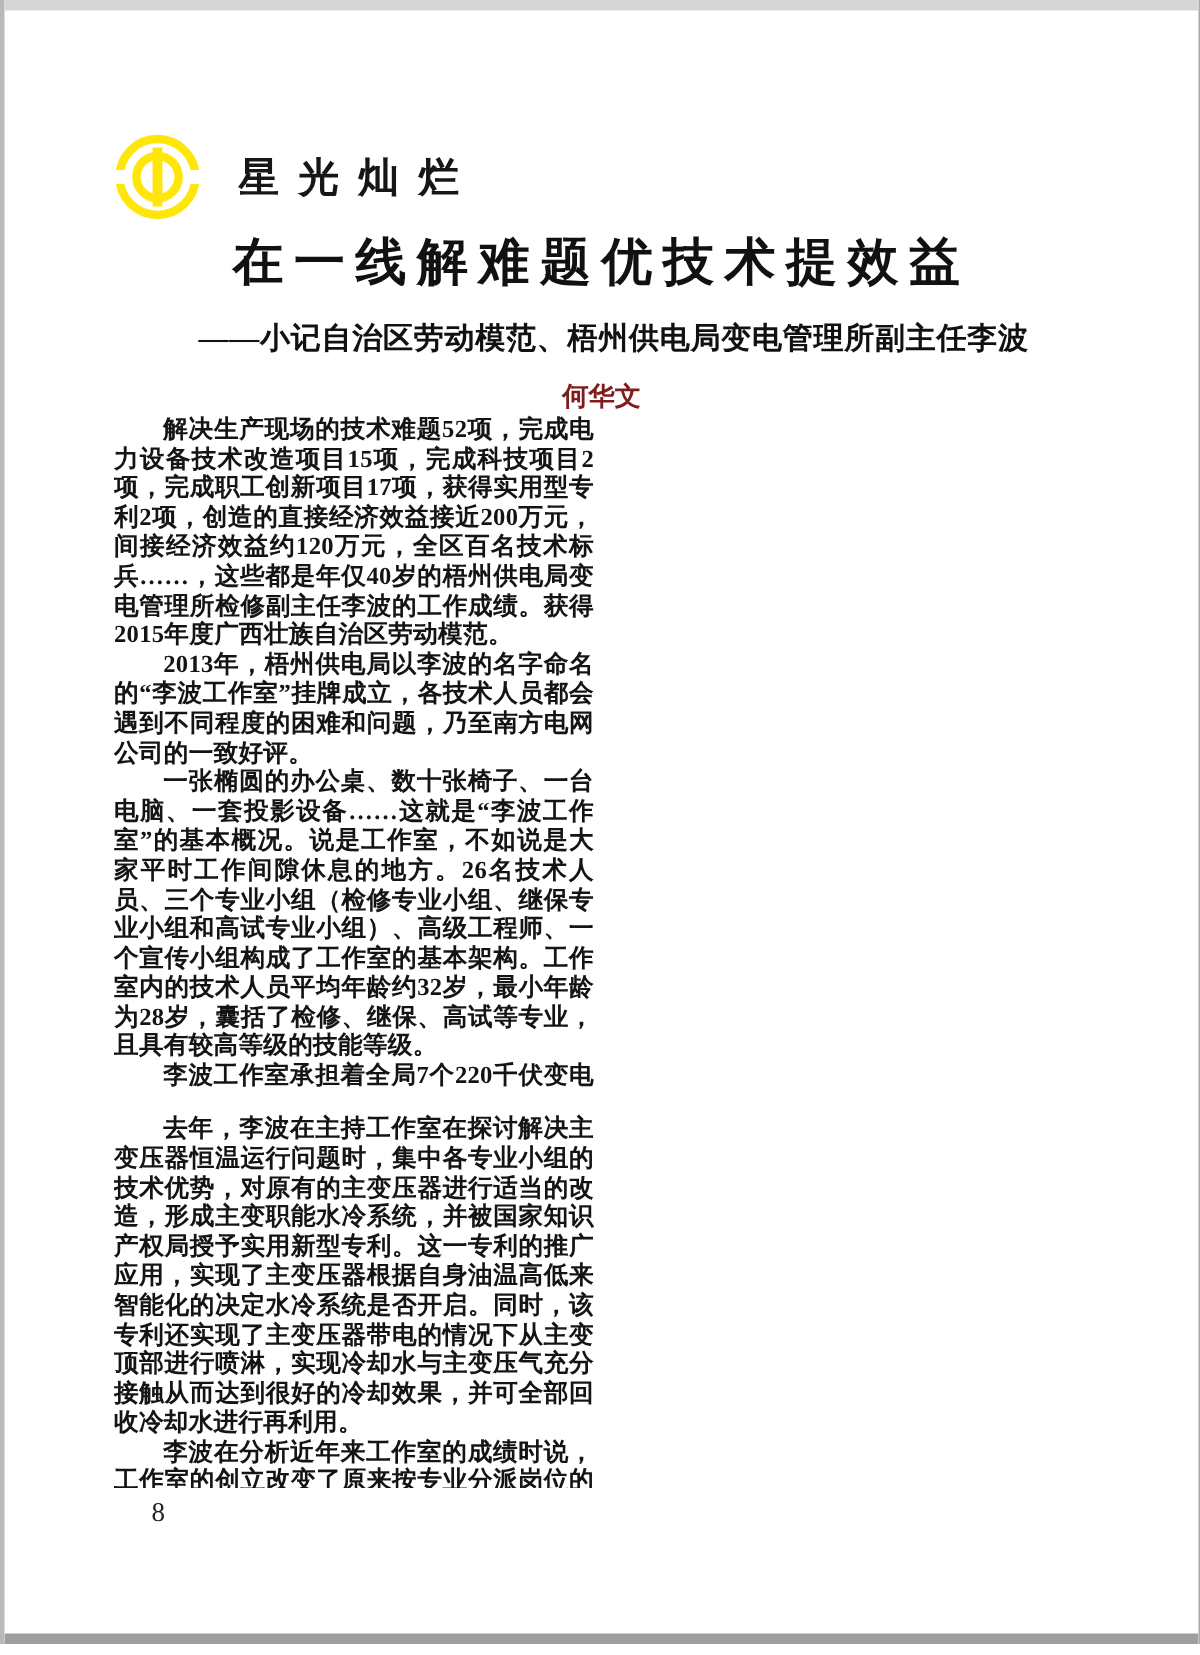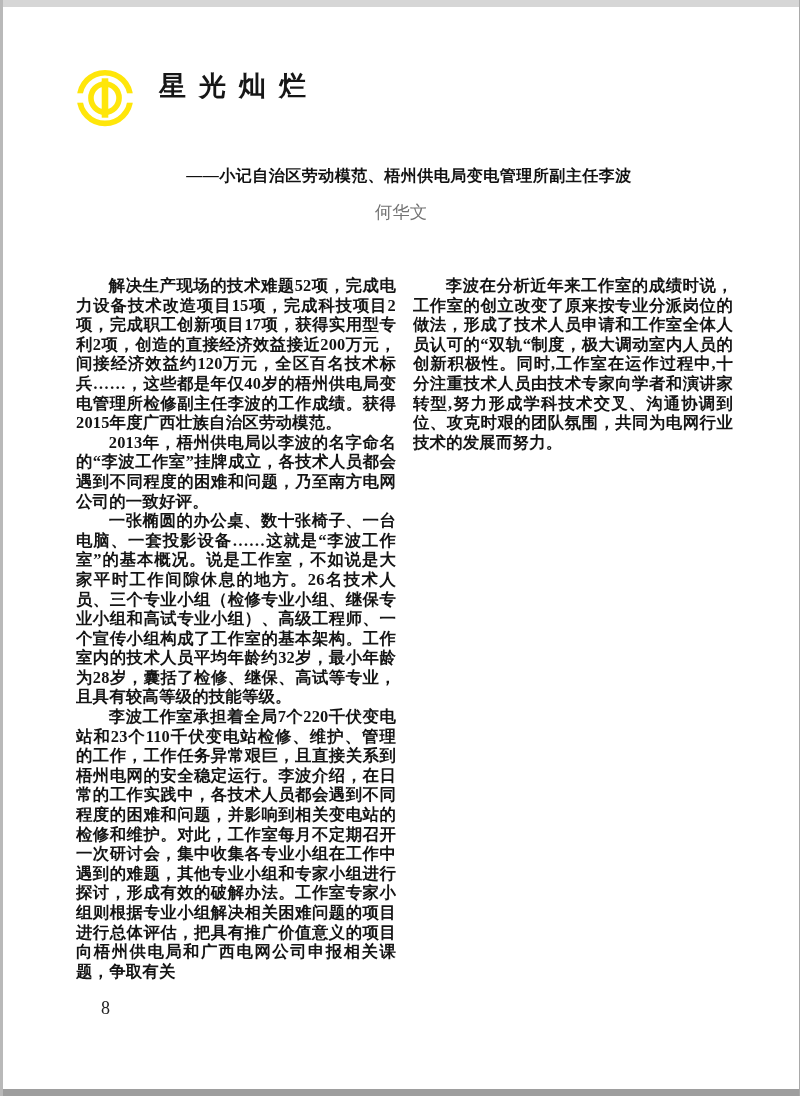--- a/index.html
+++ b/index.html
@@ -25,24 +25,24 @@
     background: #d6d6d6;
   }
   .edge-bottom {
     position: absolute;
     bottom: 0; left: 0; right: 0;
     height: 7px;
     background: #9e9e9e;
   }
   .brand-row {
     position: absolute;
-    top: 68px;
+    top: 88px;
     left: 72px;
     display: flex;
-    align-items: flex-start;
+    align-items: center;
   }
   .brand-logo {
     width: 60px;
     height: 60px;
     flex: 0 0 auto;
   }
   .brand-text {
     margin-left: 24px;
     font-size: 27px;
     font-weight: bold;
@@ -60,39 +60,40 @@
   .article-title {
     font-size: 34px;
     font-weight: 900;
     letter-spacing: 7px;
     color: #111111;
     margin: 0;
     font-family: "Liberation Serif", "DejaVu Serif", serif;
   }
   .article-subtitle {
     margin: 14px 0 0 16px;
-    font-size: 16px;
+    font-size: 20px;
     font-weight: bold;
     letter-spacing: 0.5px;
     color: #111111;
   }
   .article-author {
     margin: 13px 0 0 0;
     font-size: 17.5px;
-    font-weight: normal;
-    color: #737373;
+    font-weight: bold;
+    color: #7f1d1d;
   }
   .body-columns {
     position: absolute;
     top: 276px;
     left: 73px;
     width: 658px;
     height: 716px;
     display: flex;
     gap: 17px;
+    flex-direction: column;
   }
   .col {
     width: 320px;
     overflow: hidden;
   }
   .para {
     margin: 0;
     font-size: 16.4px;
     line-height: 19.6px;
     font-weight: bold;
@@ -126,32 +127,34 @@
         <rect x="0" y="27" width="9" height="10" fill="#ffffff"></rect>
         <rect x="55" y="27" width="9" height="10" fill="#ffffff"></rect>
         <circle cx="32" cy="32" r="15" fill="none" stroke="#FFE60A" stroke-width="6"></circle>
         <rect x="28.5" y="11" width="7" height="42" fill="#FFE60A"></rect>
       </svg>
     </span>
     <span class="brand-text">星光灿烂</span>
   </div>
 
   <div class="title-block">
+    <h1 class="article-title">在一线解难题优技术提效益</h1>
     <div class="article-subtitle">——小记自治区劳动模范、梧州供电局变电管理所副主任李波</div>
     <div class="article-author">何华文</div>
   </div>
 
   <div class="body-columns">
     <div class="col">
         <p class="para">解决生产现场的技术难题52项，完成电力设备技术改造项目15项，完成科技项目2项，完成职工创新项目17项，获得实用型专利2项，创造的直接经济效益接近200万元，间接经济效益约120万元，全区百名技术标兵……，这些都是年仅40岁的梧州供电局变电管理所检修副主任李波的工作成绩。获得2015年度广西壮族自治区劳动模范。</p>
         <p class="para">2013年，梧州供电局以李波的名字命名的“李波工作室”挂牌成立，各技术人员都会遇到不同程度的困难和问题，乃至南方电网公司的一致好评。</p>
         <p class="para">一张椭圆的办公桌、数十张椅子、一台电脑、一套投影设备……这就是“李波工作室”的基本概况。说是工作室，不如说是大家平时工作间隙休息的地方。26名技术人员、三个专业小组（检修专业小组、继保专业小组和高试专业小组）、高级工程师、一个宣传小组构成了工作室的基本架构。工作室内的技术人员平均年龄约32岁，最小年龄为28岁，囊括了检修、继保、高试等专业，且具有较高等级的技能等级。</p>
         <p class="para">李波工作室承担着全局7个220千伏变电站和23个110千伏变电站检修、维护、管理的工作，工作任务异常艰巨，且直接关系到梧州电网的安全稳定运行。李波介绍，在日常的工作实践中，各技术人员都会遇到不同程度的困难和问题，并影响到相关变电站的检修和维护。对此，工作室每月不定期召开一次研讨会，集中收集各专业小组在工作中遇到的难题，其他专业小组和专家小组进行探讨，形成有效的破解办法。工作室专家小组则根据专业小组解决相关困难问题的项目进行总体评估，把具有推广价值意义的项目向梧州供电局和广西电网公司申报相关课题，争取有关</p>
       </div>
     <div class="col">
+        <p class="para">去年，李波在主持工作室在探讨解决主变压器恒温运行问题时，集中各专业小组的技术优势，对原有的主变压器进行适当的改造，形成主变职能水冷系统，并被国家知识产权局授予实用新型专利。这一专利的推广应用，实现了主变压器根据自身油温高低来智能化的决定水冷系统是否开启。同时，该专利还实现了主变压器带电的情况下从主变顶部进行喷淋，实现冷却水与主变压气充分接触从而达到很好的冷却效果，并可全部回收冷却水进行再利用。</p>
         <p class="para">李波在分析近年来工作室的成绩时说，工作室的创立改变了原来按专业分派岗位的做法，形成了技术人员申请和工作室全体人员认可的“双轨“制度，极大调动室内人员的创新积极性。同时,工作室在运作过程中,十分注重技术人员由技术专家向学者和演讲家转型,努力形成学科技术交叉、沟通协调到位、攻克时艰的团队氛围，共同为电网行业技术的发展而努力。</p>
       </div>
   </div>
 
   <div class="page-number">8</div>
 
   <div class="edge-bottom"></div>
 </div>
 
 </body></html>

